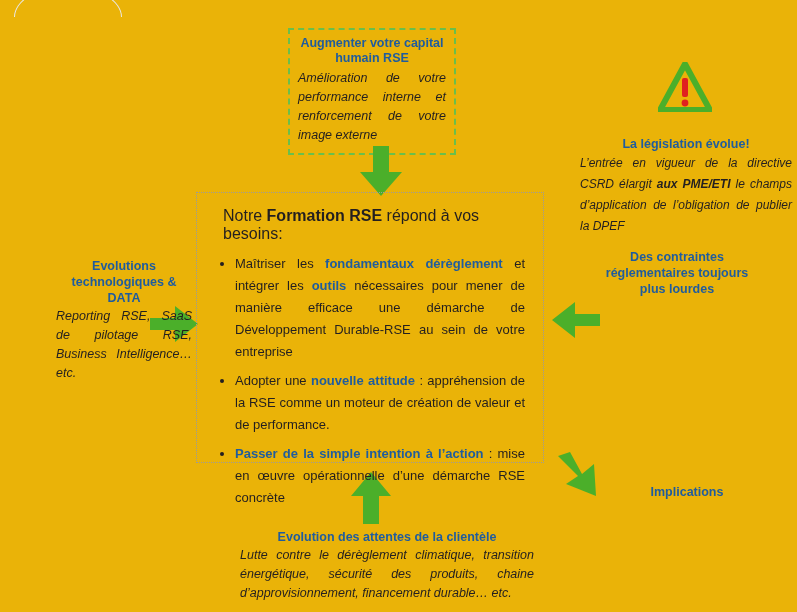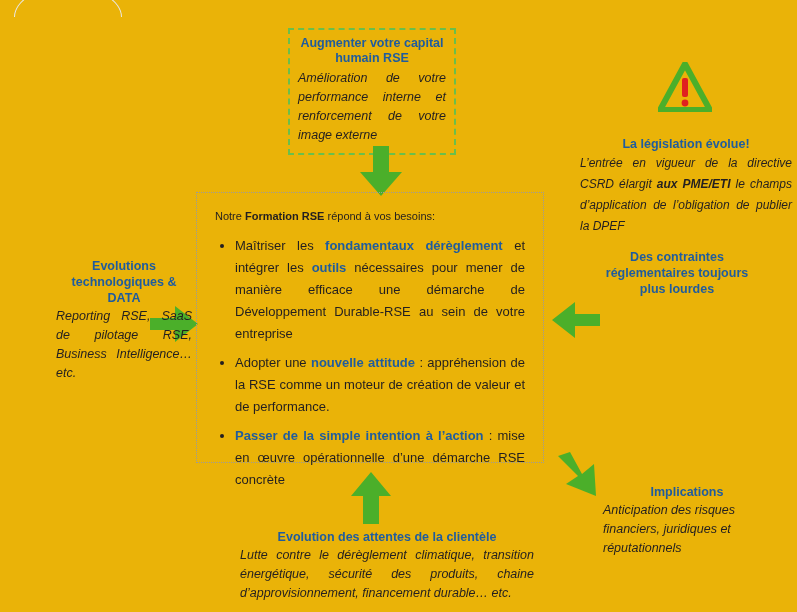--- a/index.html
+++ b/index.html
@@ -54,23 +54,23 @@
     position: absolute;
     left: 196px;
     top: 192px;
     width: 348px;
     height: 271px;
     border: 1px dotted #9a9a9a;
     box-sizing: border-box;
     padding: 14px 18px 10px 18px;
   }
   #center-intro {
-    font-size: 11px;
+    font-size: 16px;
     color: #231f20;
-    margin: 0 0 10px 0;
+    margin: 0 0 10px 8px;
     line-height: 18px;
   }
   #center-intro b { font-weight: bold; }
   ul.center-list {
     margin: 0;
     padding: 0 0 0 20px;
     list-style: disc;
   }
   ul.center-list li {
     font-size: 13px;
@@ -216,21 +216,20 @@
     <p class="heading">La législation évolue!</p>
     <p class="body-italic" id="right-top-body"><span>L’entrée en vigueur de la directive CSRD élargit </span><span style="font-weight: bold;">aux PME/ETI</span><span> le champs d’application de l’obligation de publier la DPEF</span></p>
   </div>
 
   <div id="right-mid-block">
     <p class="heading">Des contraintes réglementaires toujours plus lourdes</p>
   </div>
 
   <div id="right-bottom-block">
     <p class="heading">Implications</p>
-    <p class="body-italic">Anticipation des risques financiers, juridiques et réputationnels</p>
   </div>
 
   <div id="bottom-block">
     <p class="heading">Evolution des attentes de la clientèle</p>
     <p class="body-italic">Lutte contre le dérèglement climatique, transition énergétique, sécurité des produits, chaine d’approvisionnement, financement durable… etc.</p>
   </div>
 
 </div>
 
 </body></html>

